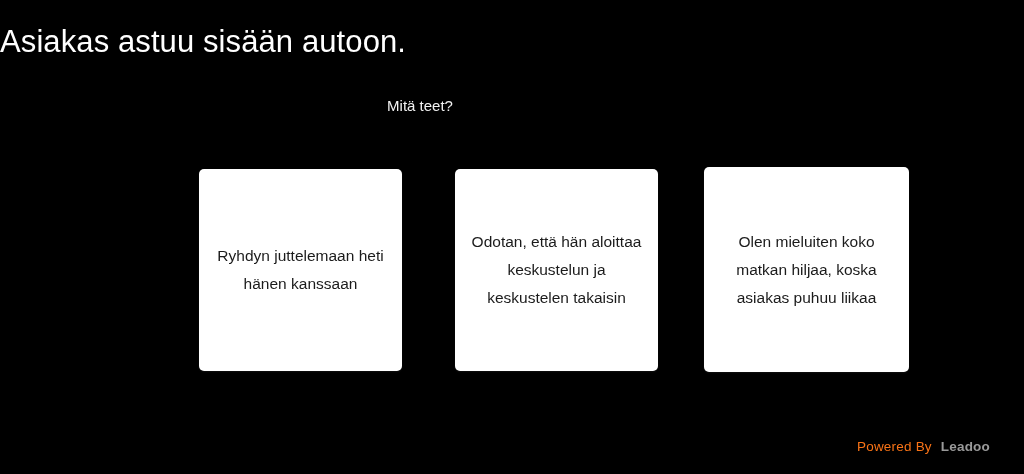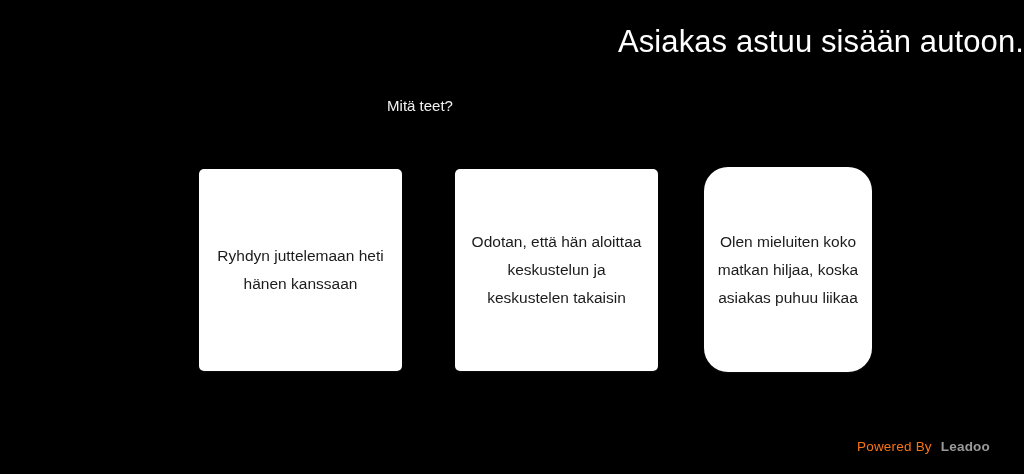--- a/index.html
+++ b/index.html
@@ -21,21 +21,21 @@
     inset: 0;
     background: #000000;
   }
 
   
   .question-title {
     position: absolute;
     top: 22px;
     left: 0;
     width: 1024px;
-    text-align: right;
+    text-align: left;
     color: #ffffff;
     font-size: 31px;
     font-weight: 400;
     letter-spacing: 0.1px;
     line-height: 40px;
     white-space: nowrap;
   }
 
   .question-subtitle {
     position: absolute;
@@ -73,23 +73,22 @@
     padding: 6px 12px;
     cursor: pointer;
     box-shadow: 0 1px 2px rgba(255,255,255,0.06);
   }
 
   .answer-card.card-1 { left: 0px; }
   .answer-card.card-2 { left: 256px; }
   .answer-card.card-3 {
     left: 505px;
     top: 0px;
-    width: 168px;
+    width: 205px;
     height: 205px;
-    border-radius: 24px;
   }
 
   .answer-text {
     color: #1b1b1b;
     font-size: 15.5px;
     line-height: 28px;
     text-align: center;
     font-weight: 400;
     width: 100%;
     word-wrap: break-word;

